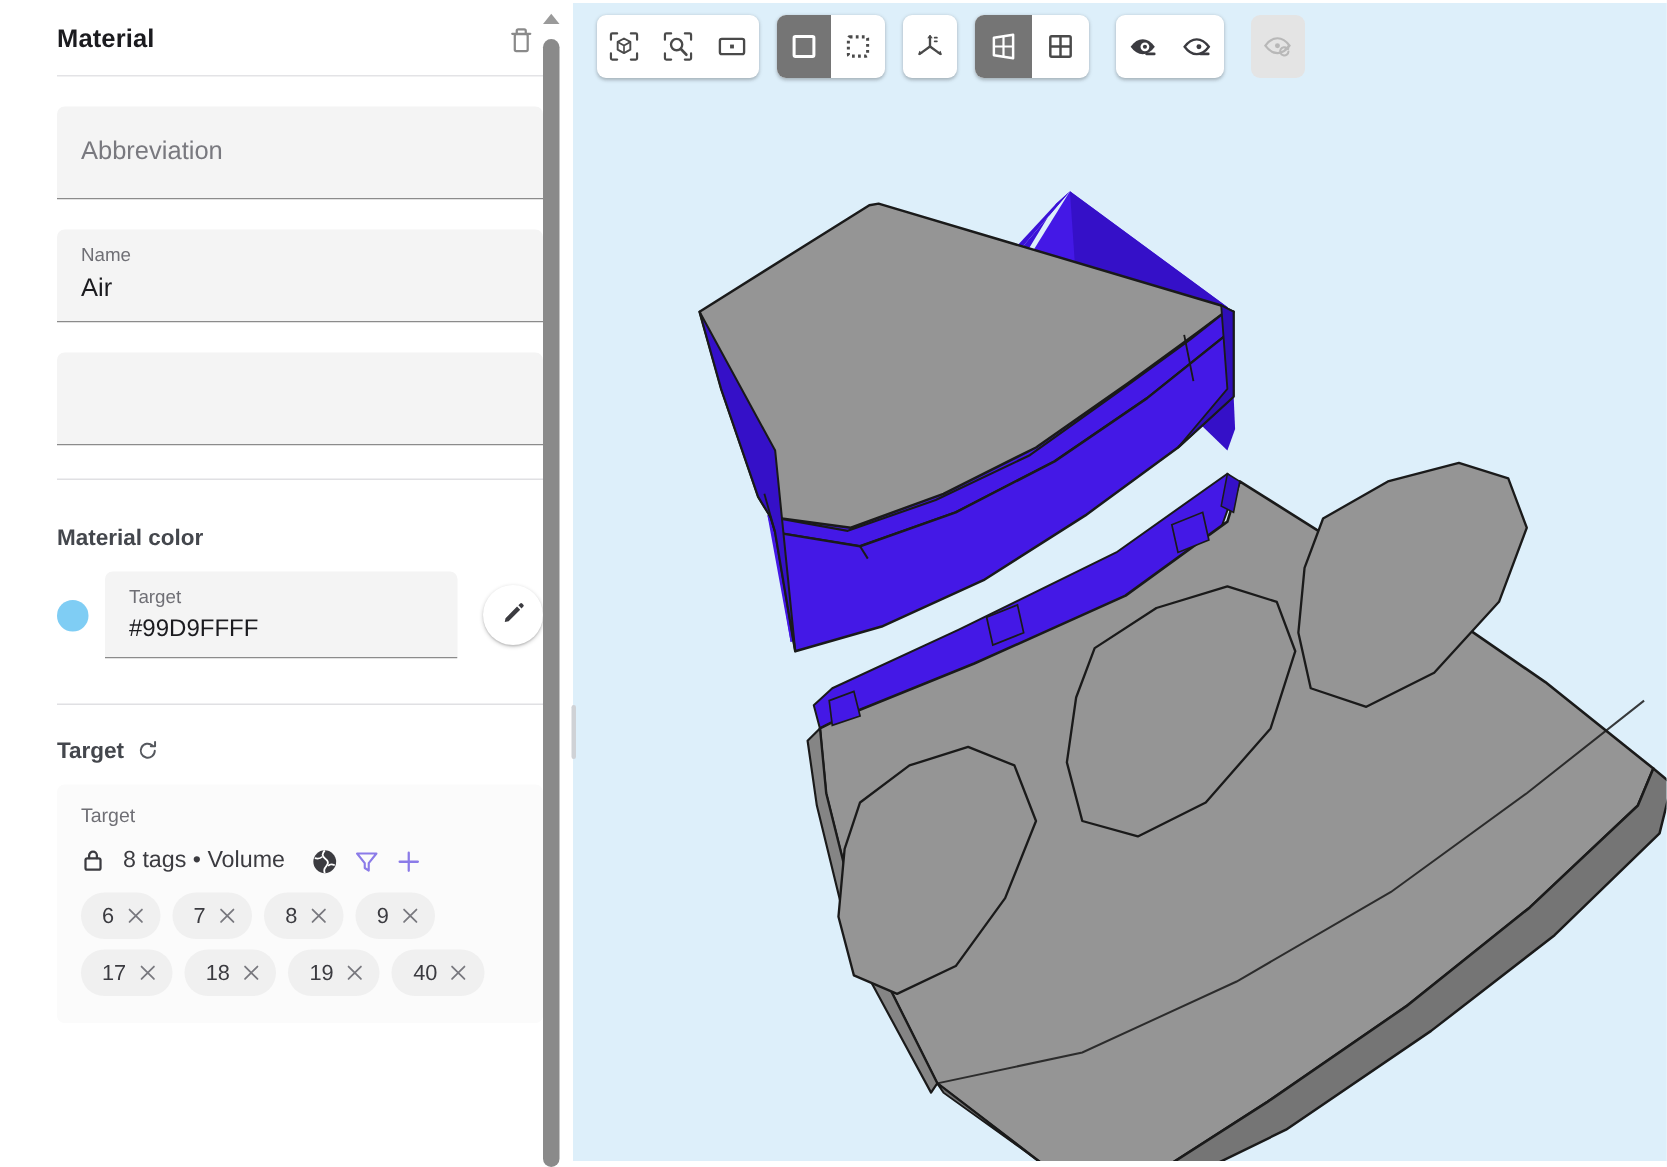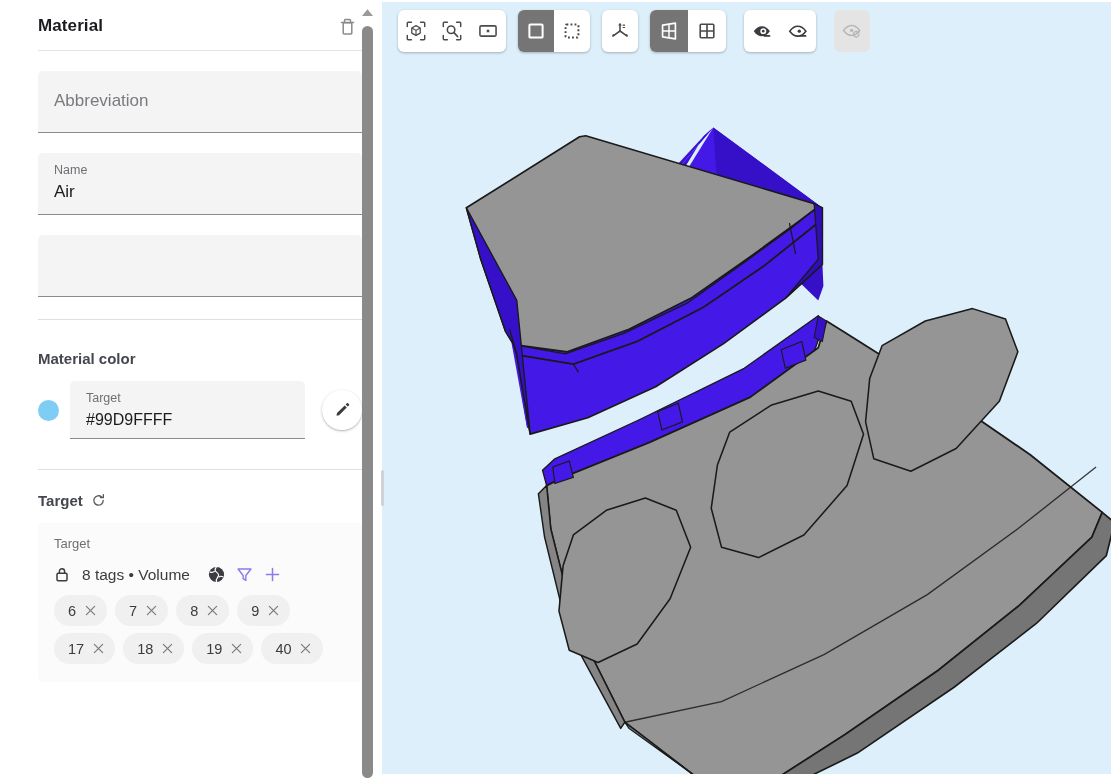--- a/index.html
+++ b/index.html
@@ -151,21 +151,21 @@
     box-sizing: border-box;
   }
   .target-box-label {
     font-size: 13px;
     color: #6f6f75;
     line-height: 18px;
     margin-bottom: 12px;
   }
   .tags-summary {
     display: flex;
-    align-items: center;
+    align-items: flex-start;
     gap: 9px;
     margin-bottom: 11px;
   }
   .tags-count {
     font-size: 15.5px;
     color: #3b3b40;
     margin-left: 3px;
     margin-right: 8px;
     white-space: nowrap;
   }

